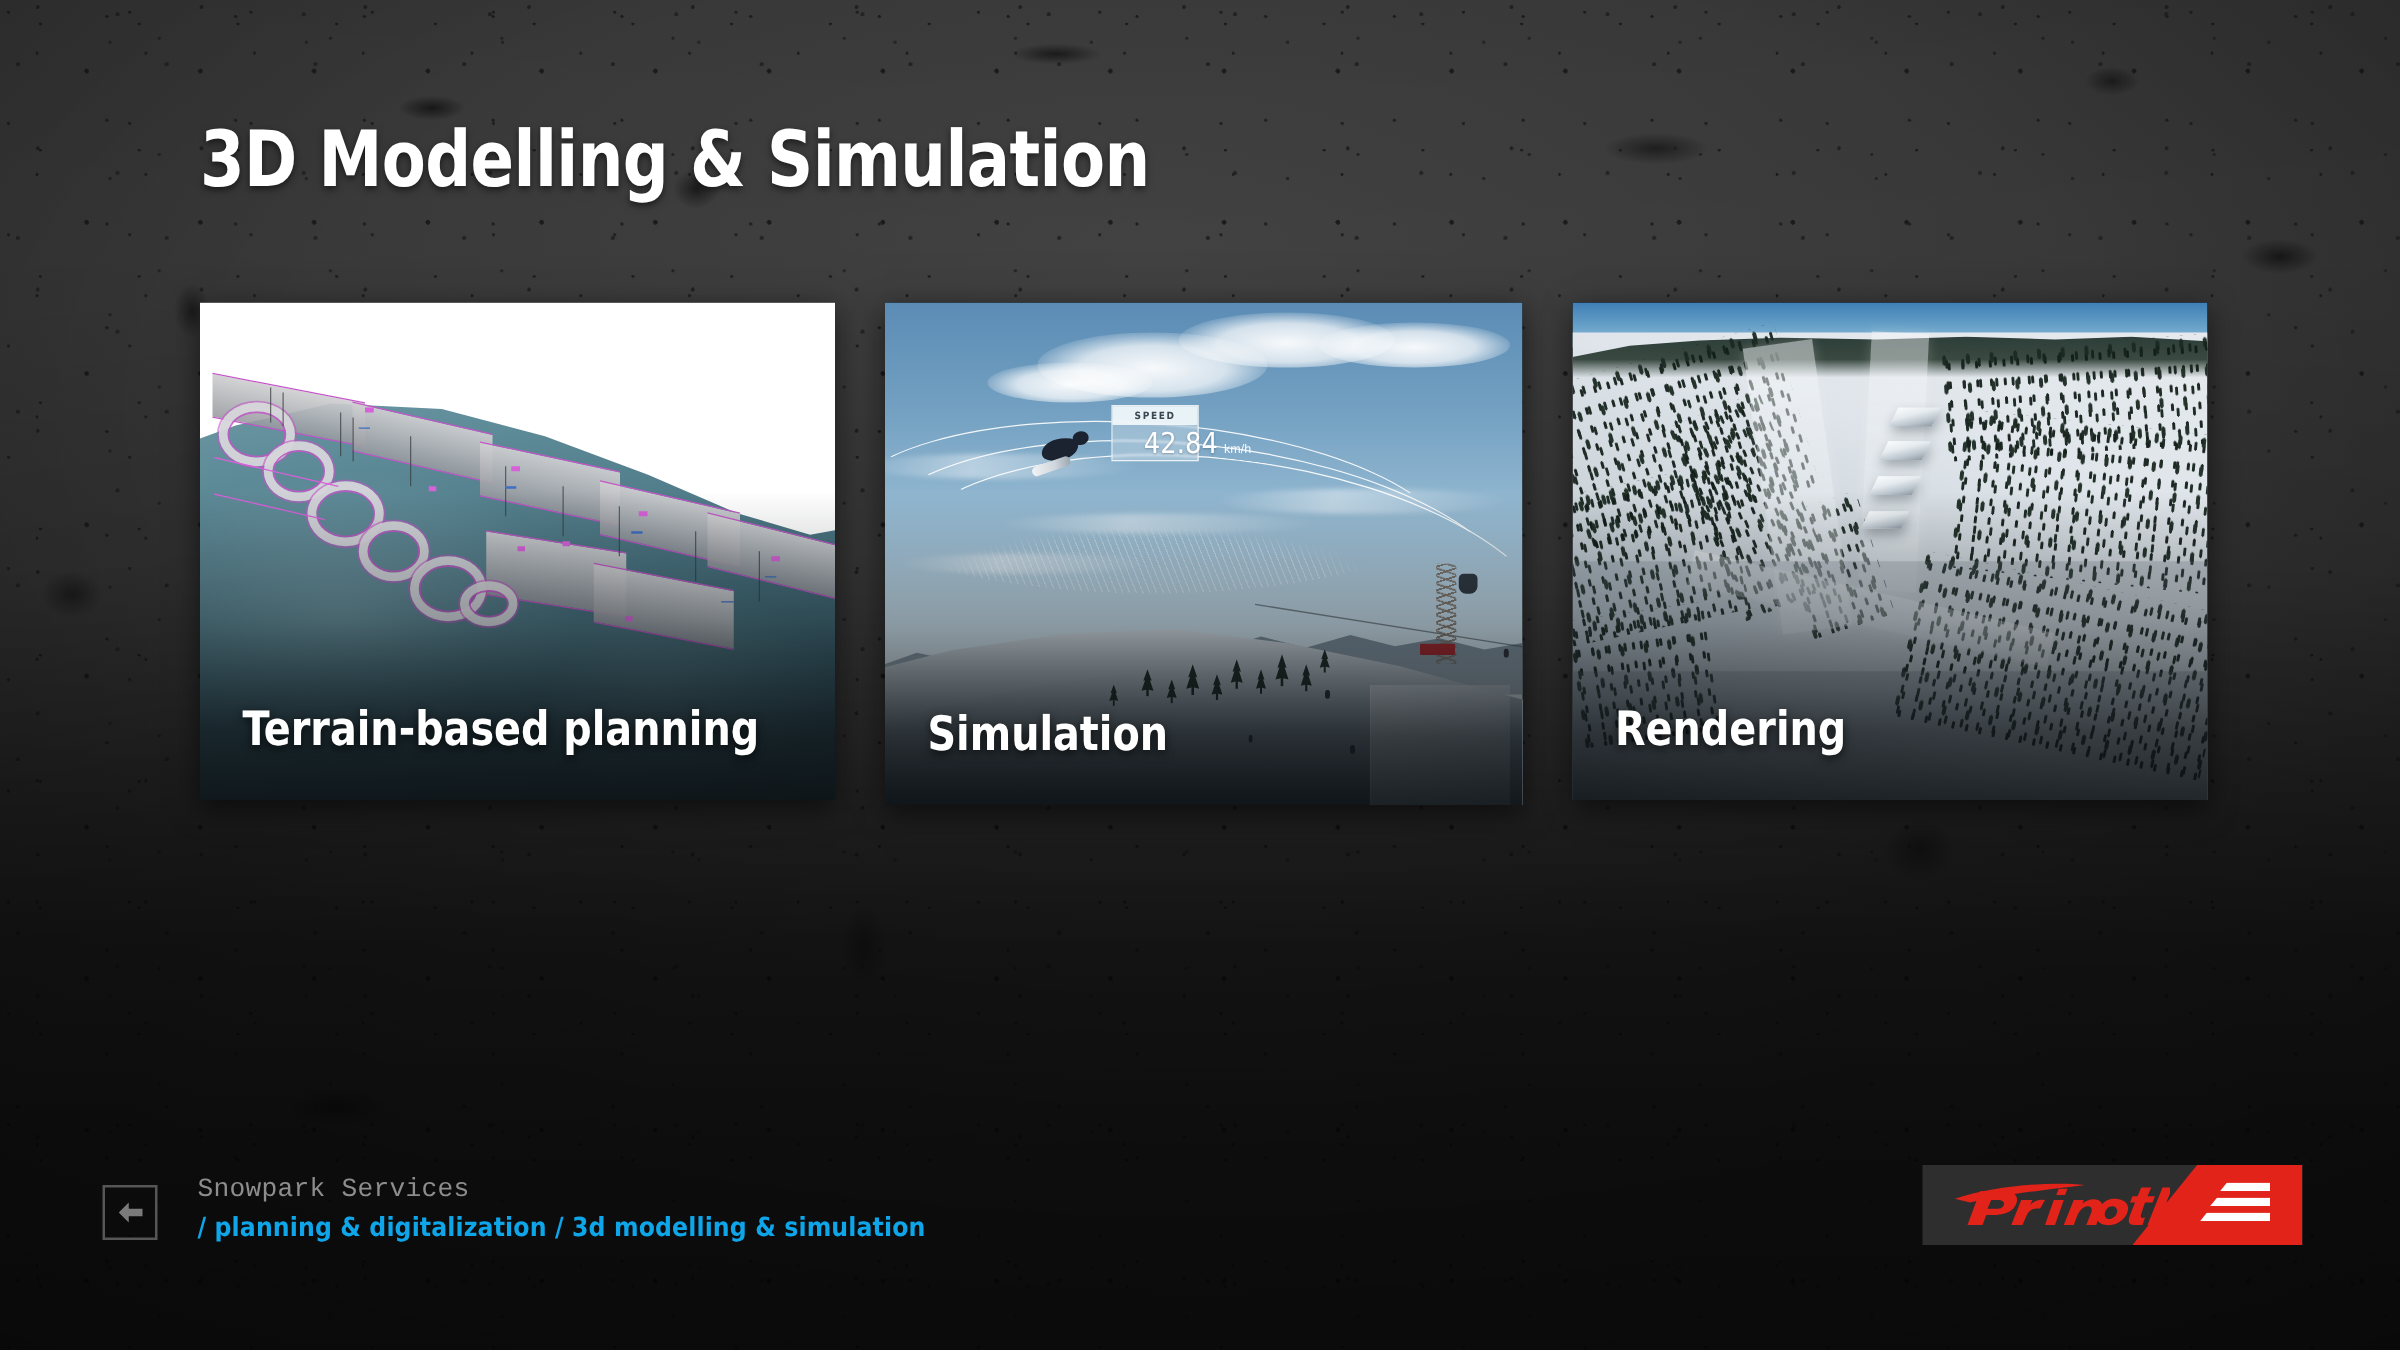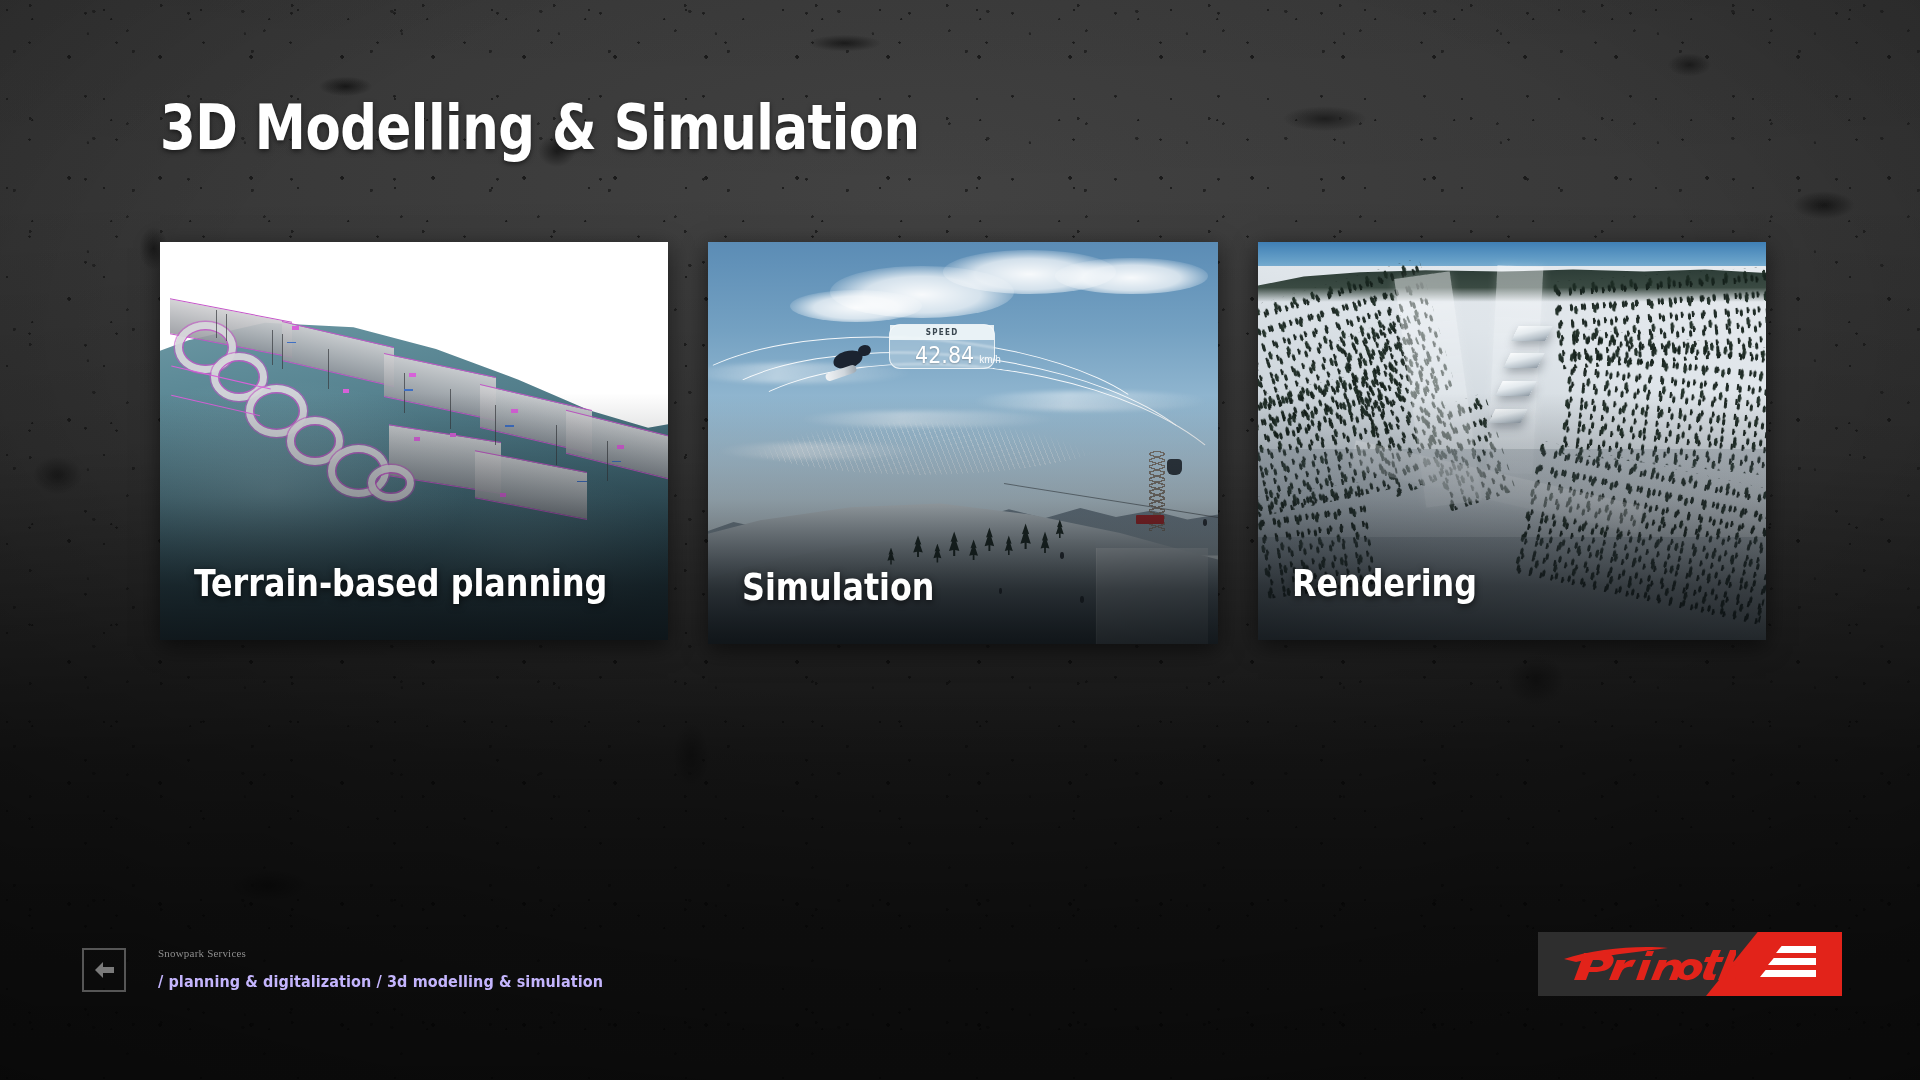--- a/index.html
+++ b/index.html
@@ -320,33 +320,33 @@
     cursor: pointer;
     background: transparent;
   }
   #back-button svg { display: block; }
 
   #breadcrumb {
     position: absolute;
     left: 158px; top: 2px;
   }
   #breadcrumb-parent {
-    font-family: Liberation Serif, serif;
-    font-size: 11px;
+    font-family: Liberation Mono, monospace;
+    font-size: 21px;
     font-weight: 400;
     color: #8d8d8d;
     letter-spacing: .2px;
     line-height: 22px;
     white-space: nowrap;
   }
   #breadcrumb-path {
     font-family: "DejaVu Sans Condensed", "Liberation Sans Narrow", "Liberation Sans", sans-serif;
-    font-size: 16px;
+    font-size: 21px;
     font-weight: 700;
-    color: #c4b5fd;
+    color: #0ea5e9;
     letter-spacing: .1px;
     line-height: 24px;
     margin-top: 6px;
     white-space: nowrap;
   }
 
   
   #logo-plate {
     position: absolute;
     left: 1538px; top: -8px;
@@ -480,21 +480,21 @@
         <div class="skier" style="left:73%; top:88%; width:4px; height:7px;"></div>
         <div class="skier" style="left:97%; top:69%; width:4px; height:7px;"></div>
         <div class="skier" style="left:57%; top:86%; width:3px; height:6px;"></div>
 
         <div class="sim-box" style="left:76%; top:76%; width:22%; height:24%;"></div>
 
         <div class="rider" style="left:24.5%; top:27%; width:30px; height:17px;"></div>
         <div class="rider" style="left:29.5%; top:25.5%; width:13px; height:11px; border-radius:50%;"></div>
         <div class="board" style="left:23%; top:31.5%; width:32px; height:8px;"></div>
 
-        <div class="hud" style="left:35.5%; top:20.5%; width:106px; height:45px;border-radius:11px;">
+        <div class="hud" style="left:35.5%; top:20.5%; width:70px; height:45px;">
           <div class="hud-head">
             <span>SPEED</span>
           </div>
           <div class="hud-body">
             <div class="hud-val">42.84</div>
             <div class="hud-unit">km/h</div>
           </div>
         </div>
 
         <div class="card-scrim"></div>

